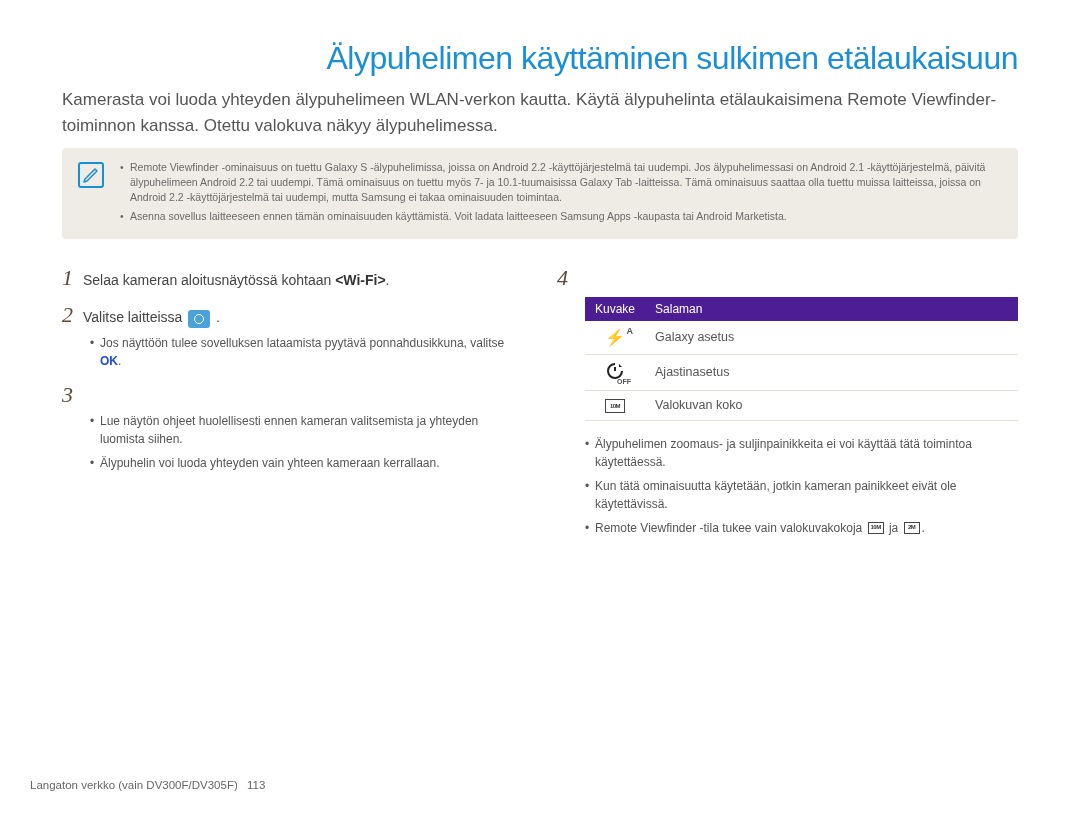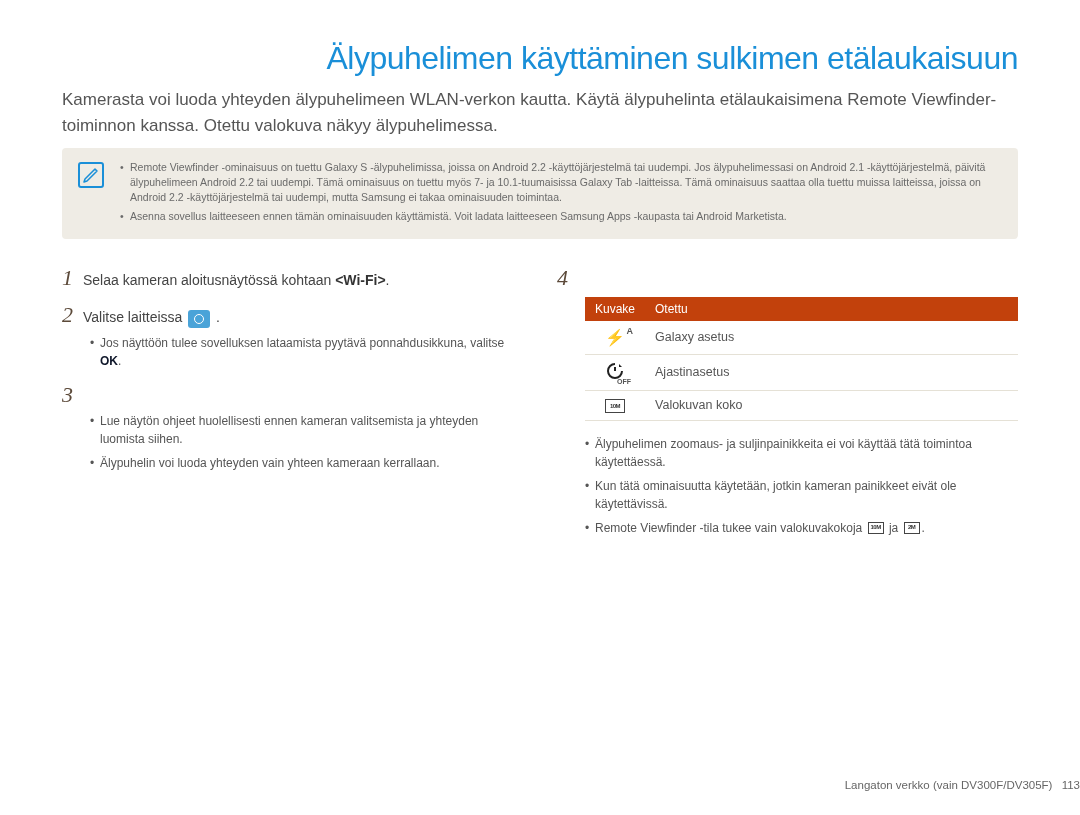--- a/index.html
+++ b/index.html
@@ -105,21 +105,21 @@
     padding-left: 10px;
     position: relative;
     margin-bottom: 6px;
   }
   .bullet::before {
     content: "•";
     position: absolute;
     left: 0;
     top: 0;
   }
-  .bullet b { font-weight: 700; color:#0f172a; }
+  .bullet b { font-weight: 700; color:#1d4ed8; }
   .icon-inline {
     display: inline-block;
     width: 22px;
     height: 18px;
     background: #4aa3d8;
     border-radius: 3px;
     vertical-align: middle;
     position: relative;
     margin: 0 2px;
   }
@@ -132,21 +132,21 @@
     border-radius:50%;
     transform:translate(-50%,-50%);
   }
   .table {
     margin-top: 8px;
     margin-left: 28px;
     width: calc(100% - 28px);
     border-collapse: collapse;
   }
   .table-head {
-    background: #c2410c;
+    background: #4c1d95;
   }
   .table-head td {
     color: #fff;
     font-size: 12px;
     padding: 5px 10px;
   }
   .table-row td {
     padding: 7px 10px;
     font-size: 12.5px;
     color: #555;
@@ -158,23 +158,24 @@
     text-align: center;
   }
   .cell-icon span {
     display:inline-block;
   }
   .footer {
     position: absolute;
     bottom: 24px;
     left: 0;
     right: 0;
-    text-align: right;
+    text-align: left;
     font-size: 11.5px;
     color: #666;
+    padding-left: 30px;
   }
   .footer .pg { margin-left: 6px; }
   .tiny-box {
     display:inline-block;
     width:16px; height:12px;
     border:1.5px solid #444;
     vertical-align:middle;
     position:relative;
     margin:0 2px;
   }
@@ -249,21 +250,21 @@
 
     <div class="step">
       <div class="step-line">
         <span class="step-num">4</span>
       </div>
 
       <table class="table">
         <tbody>
             <tr class="table-head">
           <td>Kuvake</td>
-          <td>Otettu</td>
+          <td>Salaman</td>
         </tr>
         <tr class="table-row">
           <td class="cell-icon">
             <span style="font-size:16px;font-weight:bold;position:relative;">⚡<span style="font-size:9px;position:absolute;top:-2px;right:-8px;">A</span></span>
           </td>
           <td>Galaxy asetus</td>
         </tr>
         <tr class="table-row">
           <td class="cell-icon">
             <span style="position:relative;display:inline-block;">

